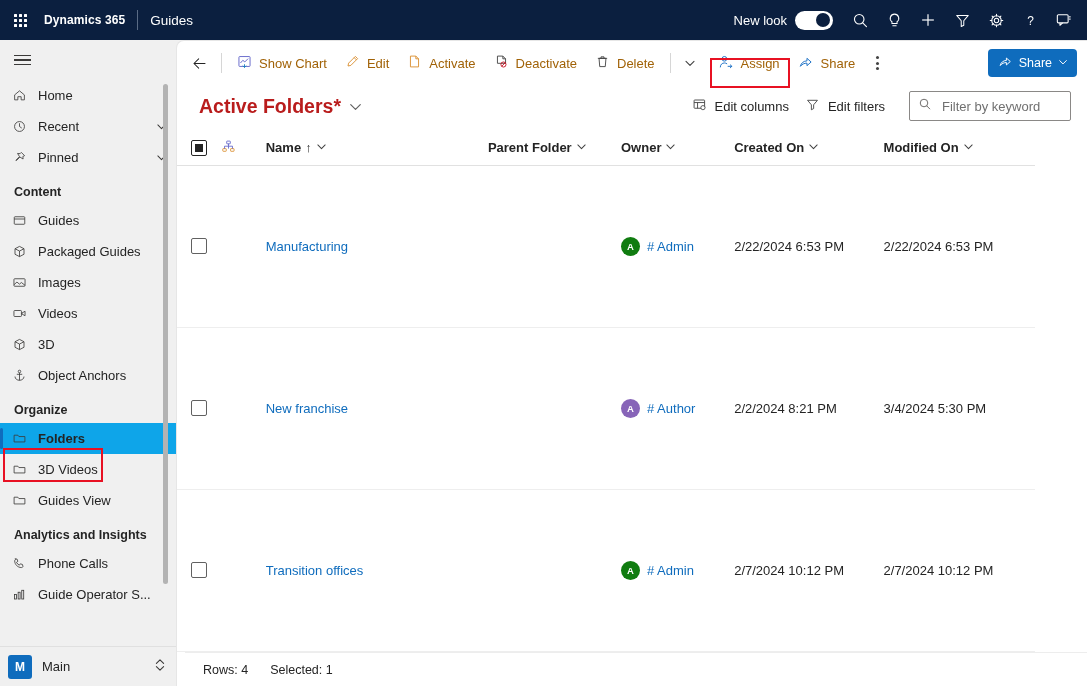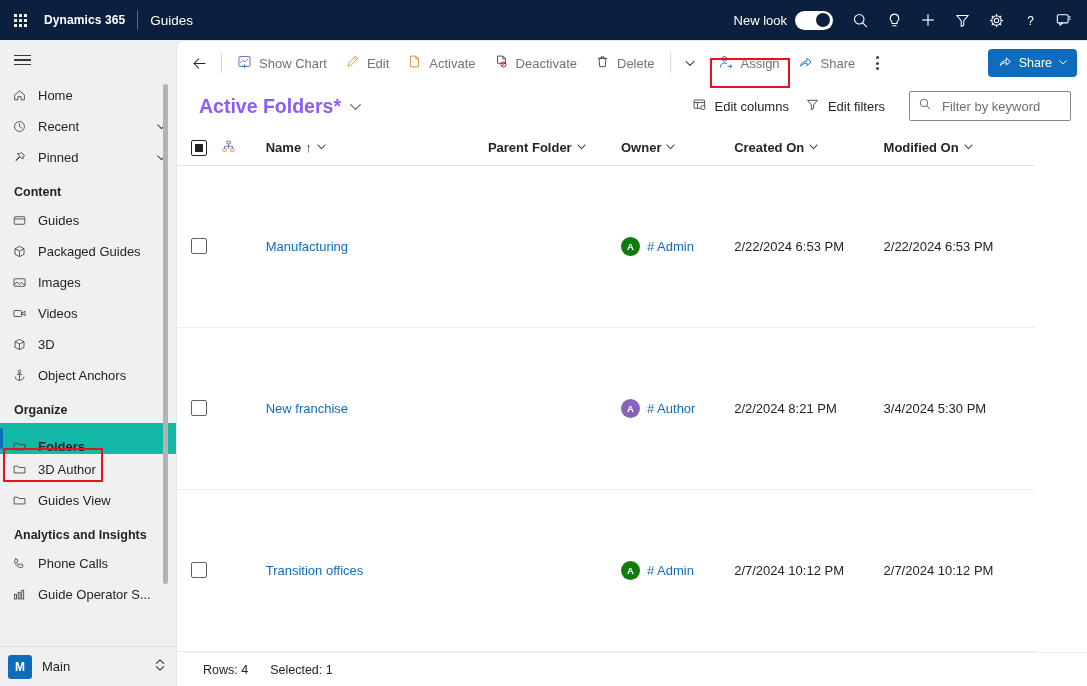--- a/index.html
+++ b/index.html
@@ -87,21 +87,21 @@
   .nav-item .ni-icon {
     width: 22px; min-width: 22px;
     display: flex; align-items: center; justify-content: flex-start;
   }
   .nav-item .ni-label {
     flex: 1; white-space: nowrap; overflow: hidden; text-overflow: ellipsis;
     padding-left: 4px;
   }
   .nav-item .ni-chev { width: 18px; display: flex; align-items: center; justify-content: center; }
   .nav-item.active {
-    background: #14b8a6; font-weight: bold; align-items: flex-end;
+    background: #0ea5e9; font-weight: bold;
   }
   .nav-item.active::before {
     content: ""; position: absolute; left: 0; top: 5px; bottom: 5px;
     width: 3px; background: #0f6cbd; border-radius: 2px;
   }
   .nav-section {
     font-size: 12.5px; font-weight: bold; color: #242424;
     padding: 12px 0 6px 14px;
   }
   .sidebar-scrollbar {
@@ -145,21 +145,21 @@
   }
   .cmd-back {
     width: 32px; height: 30px;
     display: flex; align-items: center; justify-content: center;
     cursor: pointer; border-radius: 3px;
   }
   .cmd-sep { width: 1px; height: 20px; background: #d6d6d6; margin: 0 6px; }
   .cmd-btn {
     display: flex; align-items: center; gap: 7px;
     height: 30px; padding: 0 9px;
-    font-size: 13px; color: #737373;
+    font-size: 13px; color: #a16207;
     cursor: pointer; border-radius: 3px; white-space: nowrap;
   }
   .cmd-chev {
     width: 26px; height: 30px; display: flex; align-items: center; justify-content: center;
     cursor: pointer; border-radius: 3px;
   }
   .cmd-overflow {
     width: 26px; height: 30px; display: flex; align-items: center; justify-content: center;
     cursor: pointer; border-radius: 3px; letter-spacing: 0;
   }
@@ -173,21 +173,21 @@
     font-size: 12.5px; border-radius: 4px; cursor: pointer; white-space: nowrap;
   }
 
   
   .viewbar {
     display: flex; align-items: center;
     padding: 6px 16px 10px 22px;
     gap: 0;
   }
   .view-title {
-    font-size: 19.5px; font-weight: bold; color: #8b5cf6;
+    font-size: 19.5px; font-weight: bold; color: #b91c1c;
     display: flex; align-items: flex-start; gap: 8px; cursor: pointer;
   }
   .view-spacer { flex: 1; }
   .view-btn {
     display: flex; align-items: center; gap: 8px;
     height: 30px; padding: 0 8px; font-size: 13px;
     cursor: pointer; border-radius: 3px; white-space: nowrap;
   }
   .search-box {
     display: flex; align-items: center; gap: 8px;
@@ -468,21 +468,21 @@
           </span>
           <span class="ni-label">Folders</span>
         </div>
 
         <div class="nav-item">
           <span class="ni-icon">
             <svg width="15" height="15" viewBox="0 0 20 20">
                 <path d="M2.8 5.6h5l1.4 1.8h8v7.2h-14.4z" fill="none" stroke="#3b3a39" stroke-width="1.1" stroke-linejoin="round"></path>
               </svg>
           </span>
-          <span class="ni-label">3D Author</span>
+          <span class="ni-label">3D Videos</span>
         </div>
 
         <div class="nav-item">
           <span class="ni-icon">
             <svg width="15" height="15" viewBox="0 0 20 20">
                 <path d="M2.8 5.6h5l1.4 1.8h8v7.2h-14.4z" fill="none" stroke="#3b3a39" stroke-width="1.1" stroke-linejoin="round"></path>
               </svg>
           </span>
           <span class="ni-label">Guides View</span>
         </div>

